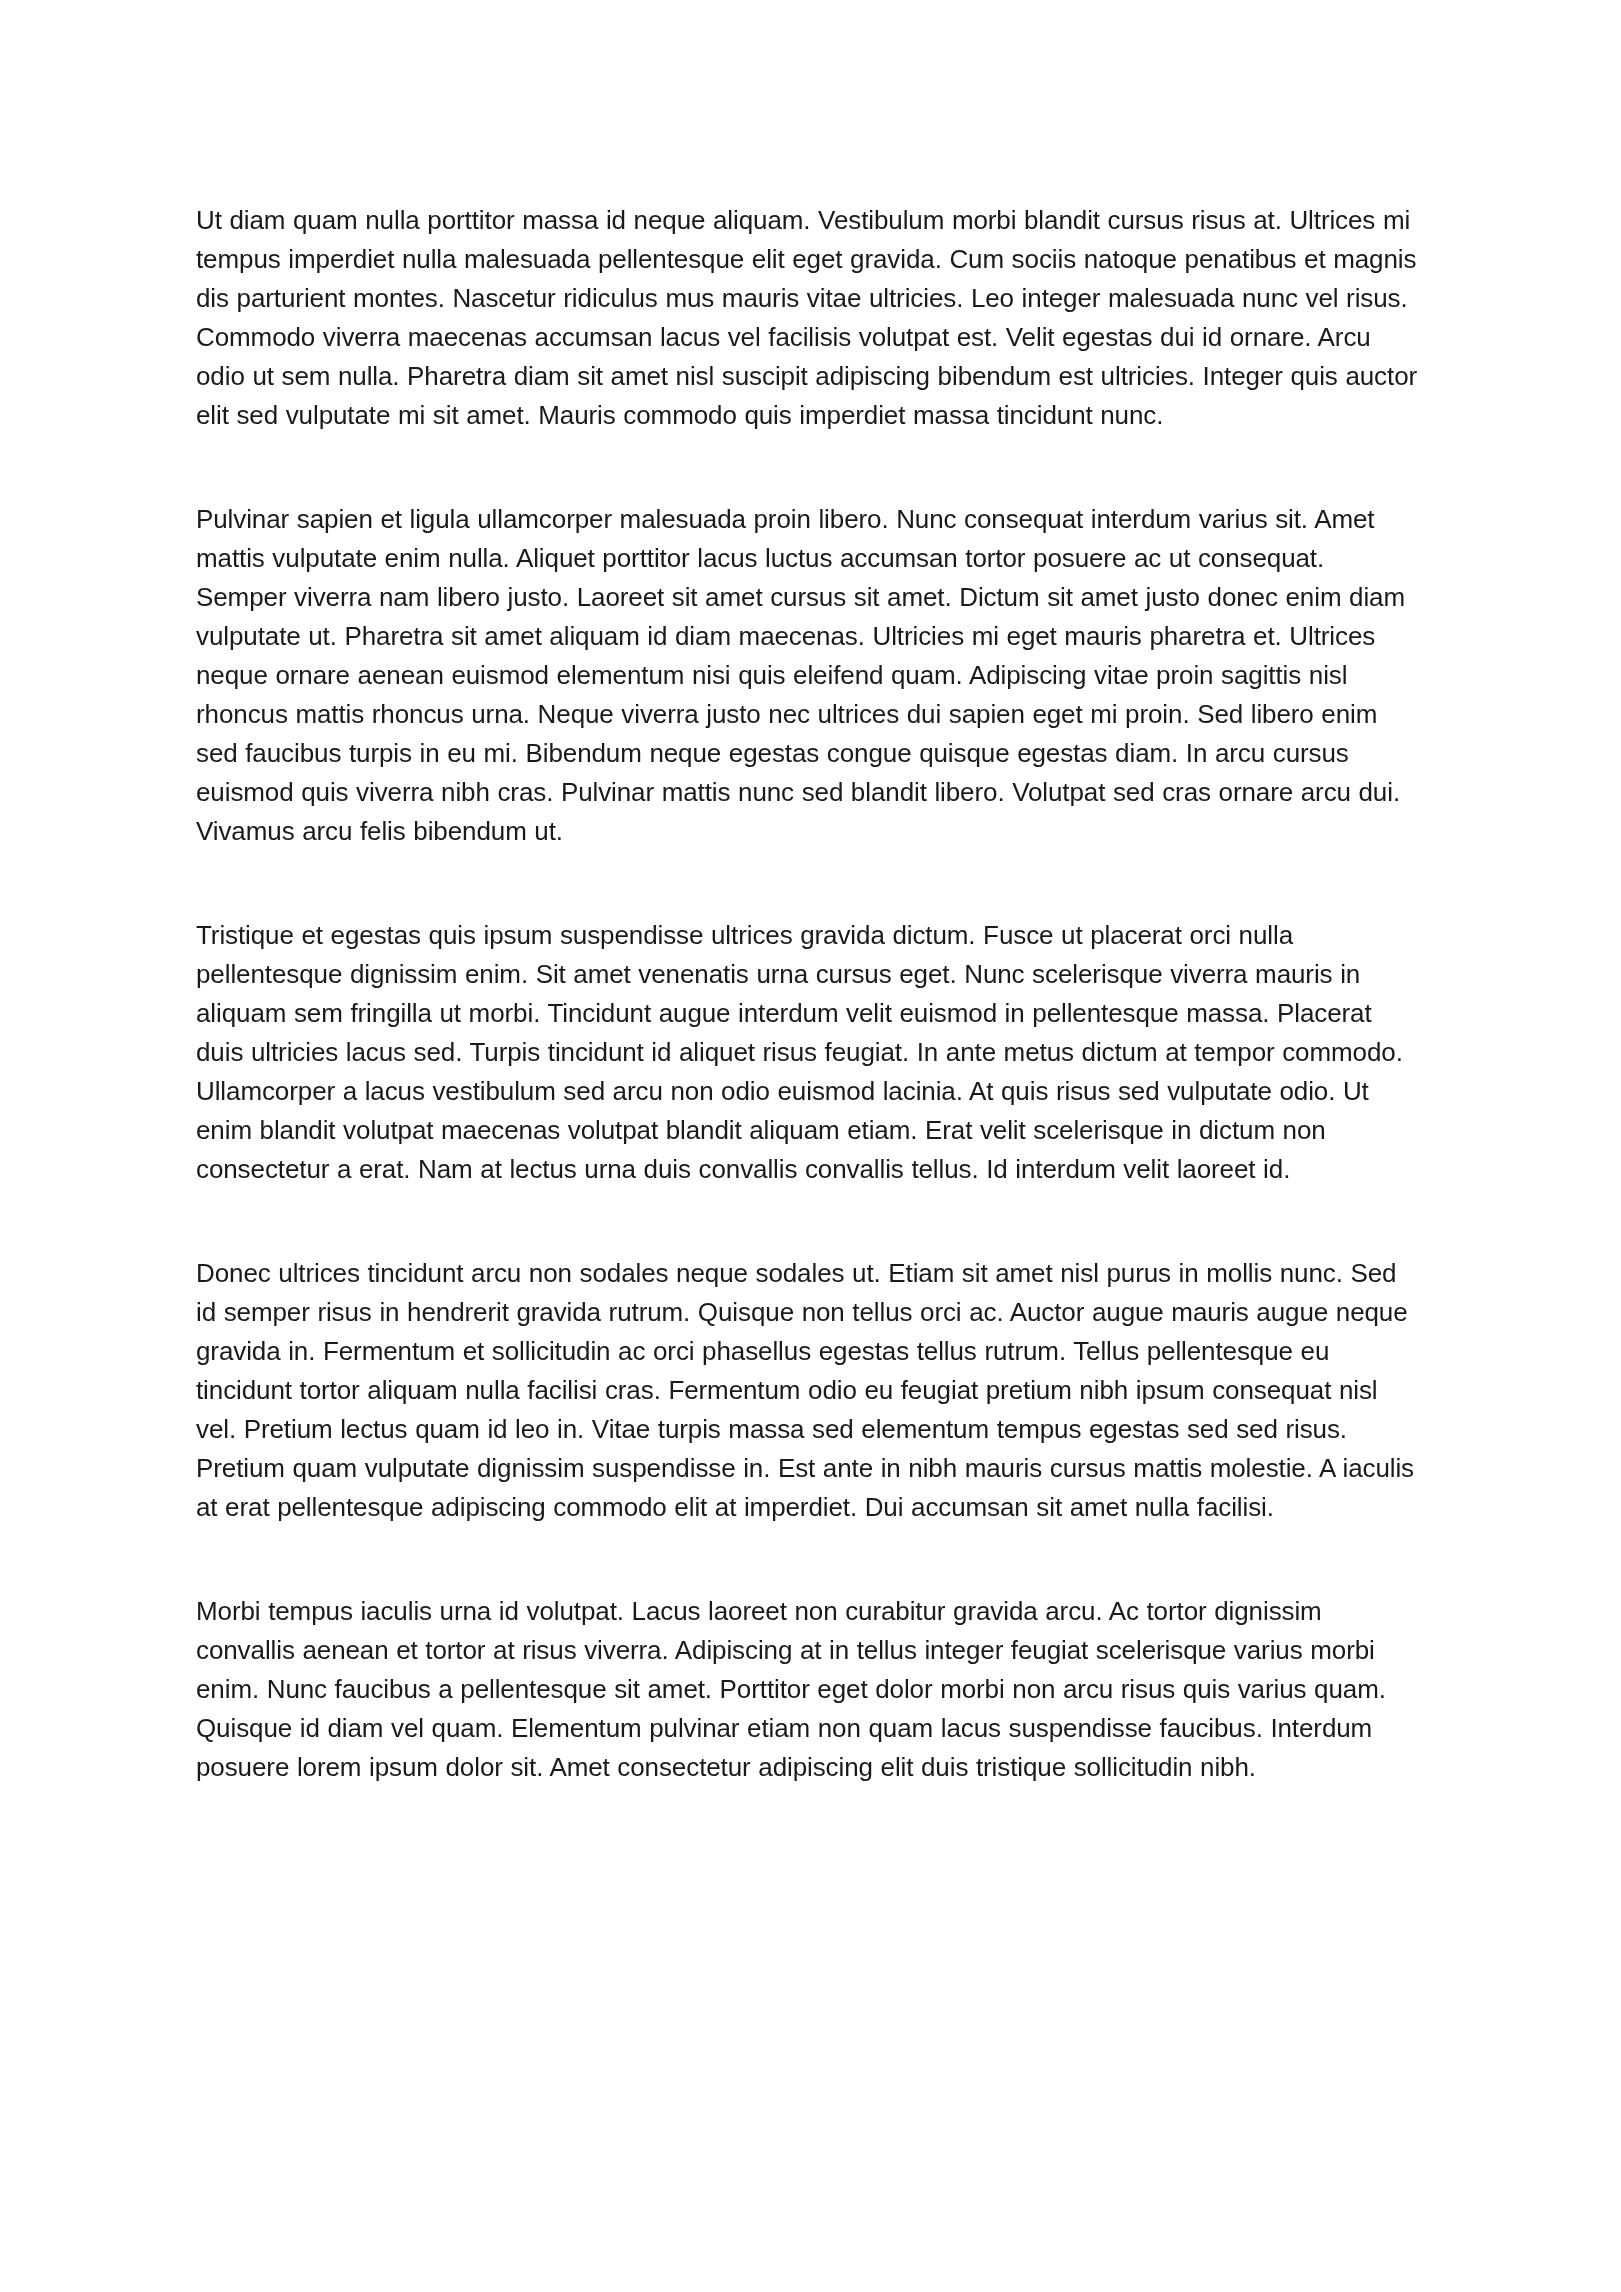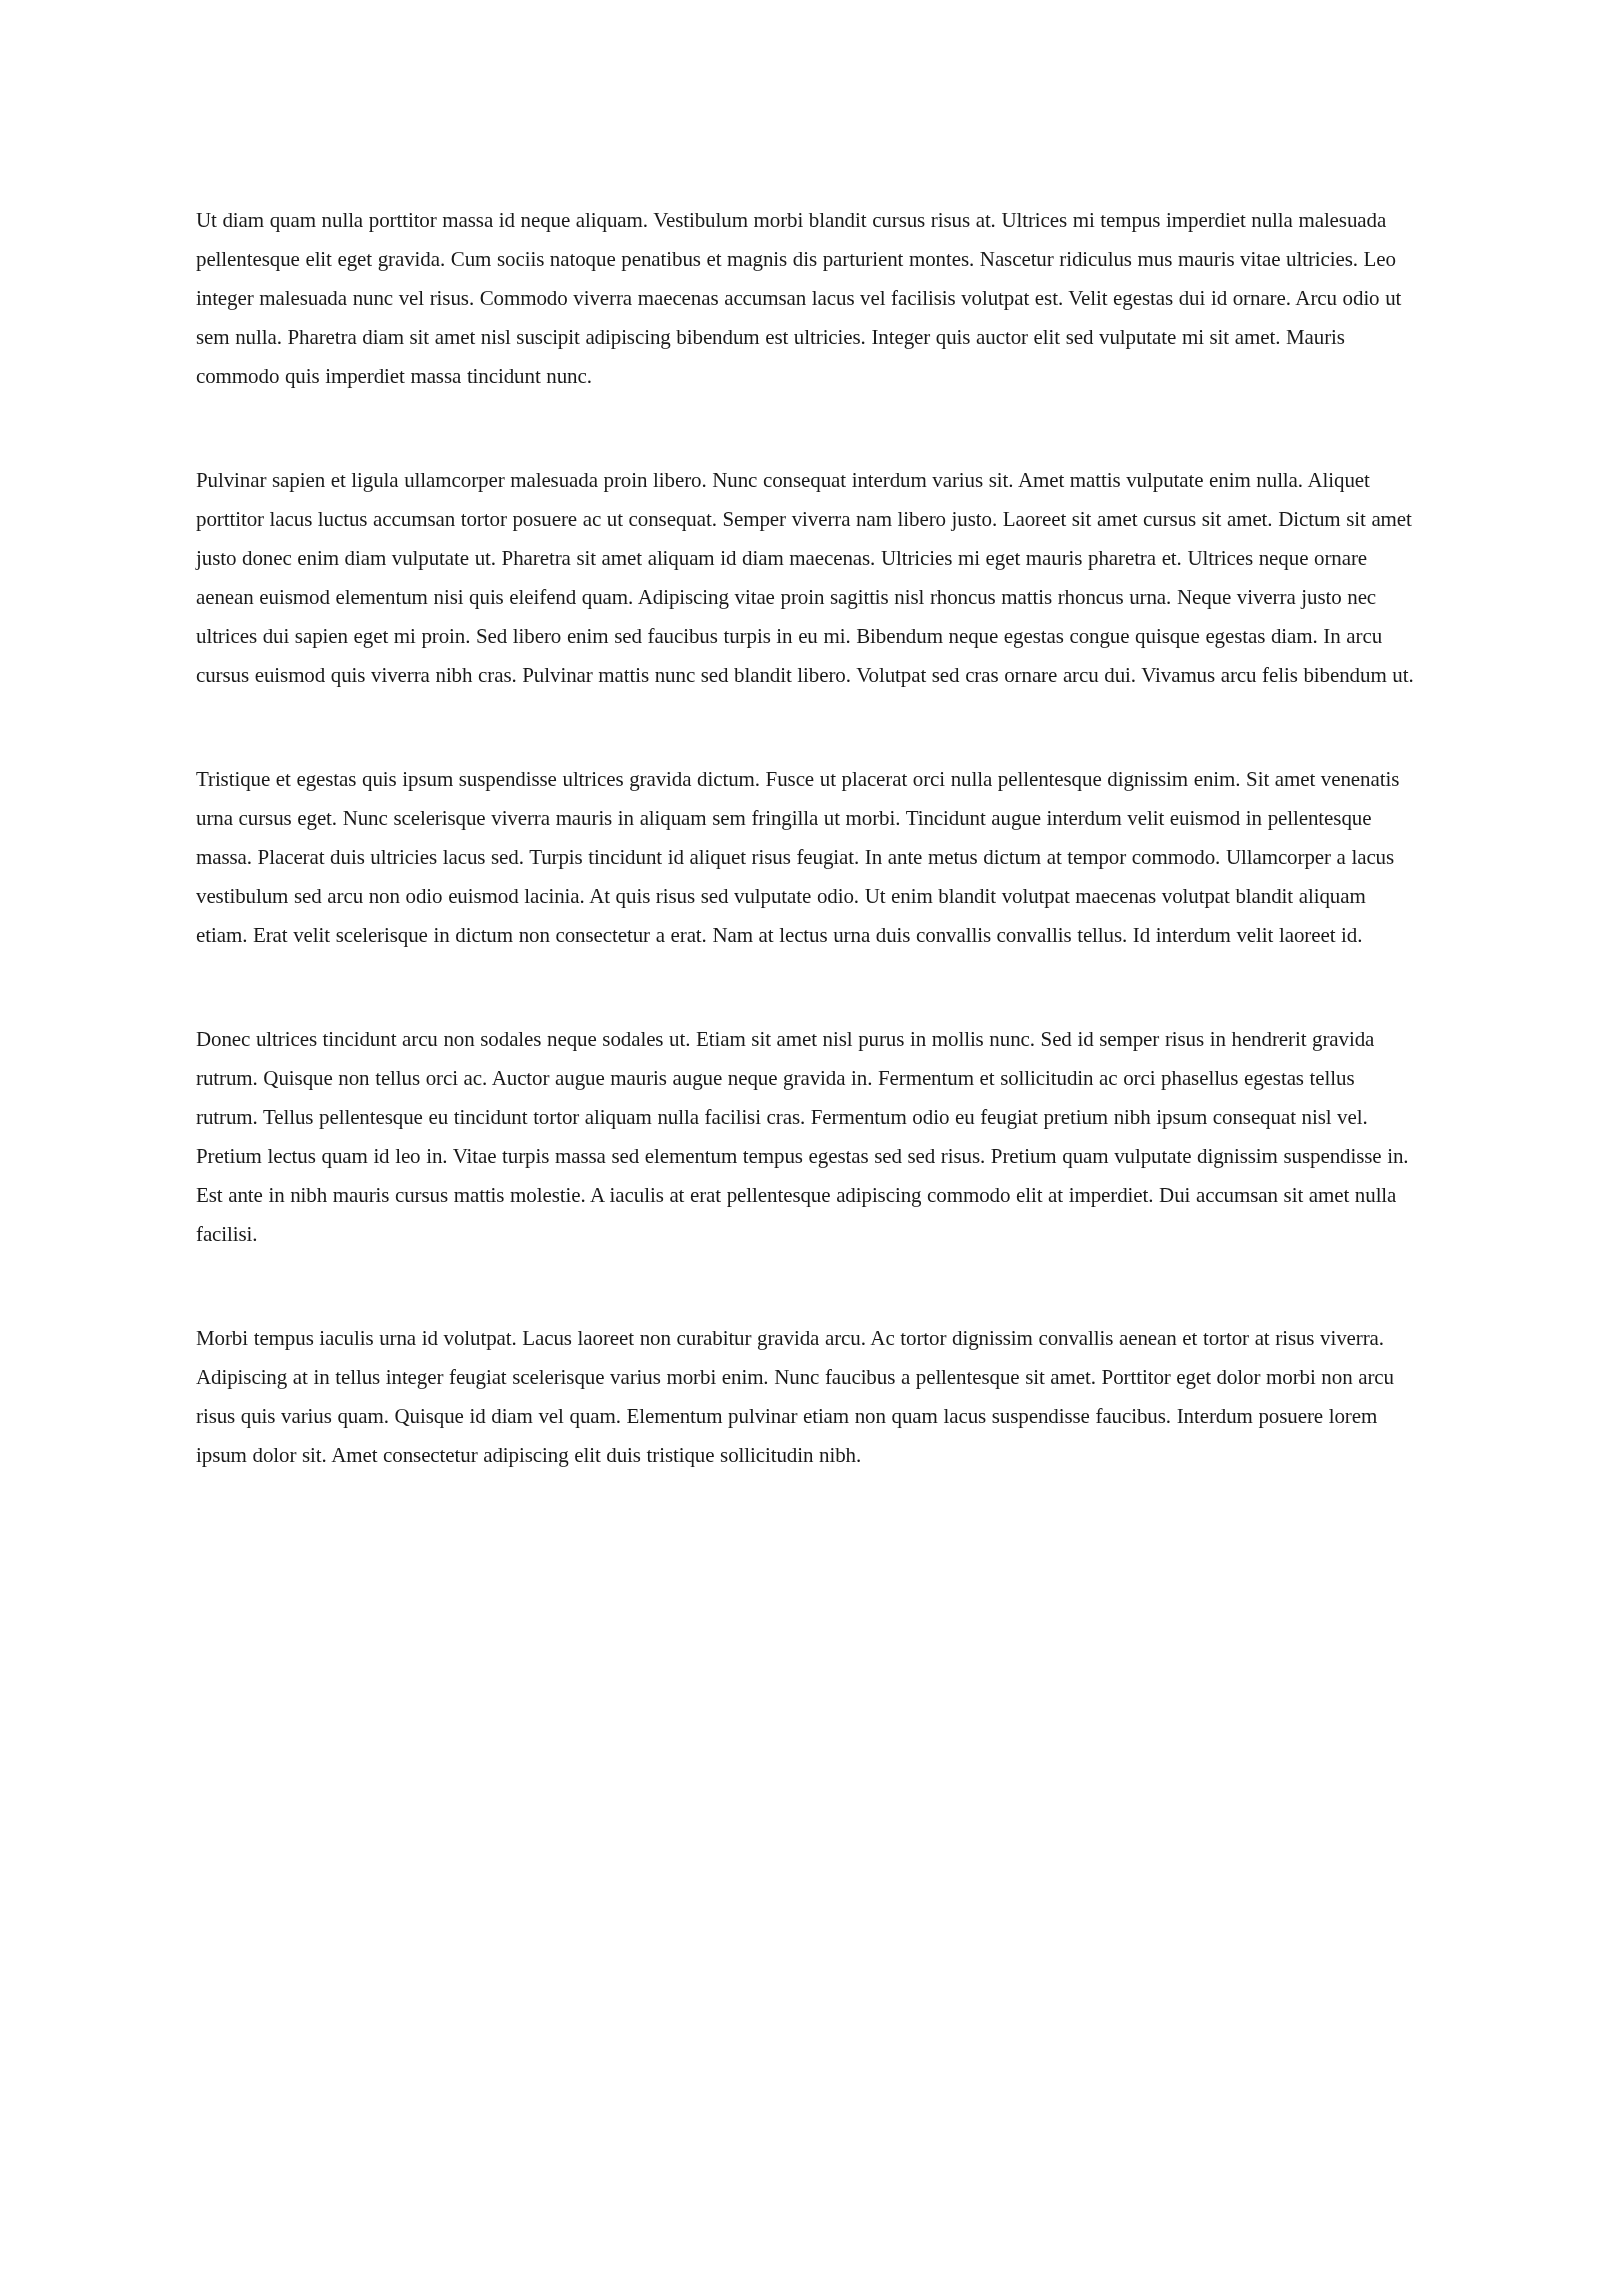--- a/index.html
+++ b/index.html
@@ -15,22 +15,22 @@
   }
   .page {
     box-sizing: border-box;
     width: 1621px;
     height: 2293px;
     background: #ffffff;
     padding: 201px 200px 0 196px;
   }
   .para {
     margin: 0 0 65px 0;
-    font-family: Liberation Serif, serif;
-    font-size: 21px;
+    font-family: Liberation Sans, sans-serif;
+    font-size: 26px;
     line-height: 39px;
     font-weight: 400;
     color: #1a1a1a;
     text-align: left;
     letter-spacing: -0.1px;
     word-spacing: 0.5px;
   }
 </style>
 </head>
 <body>

